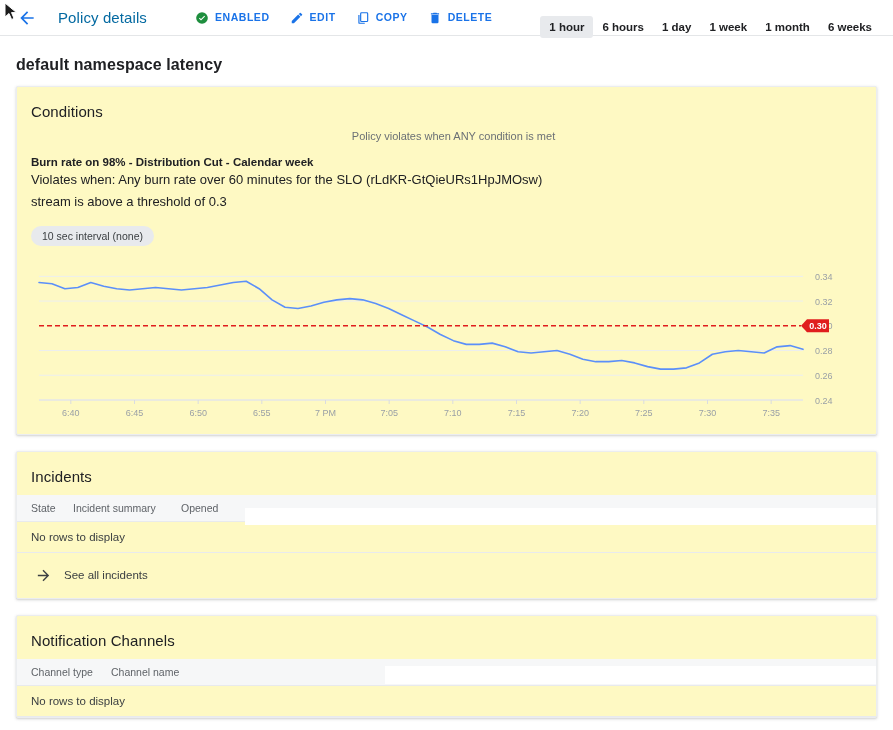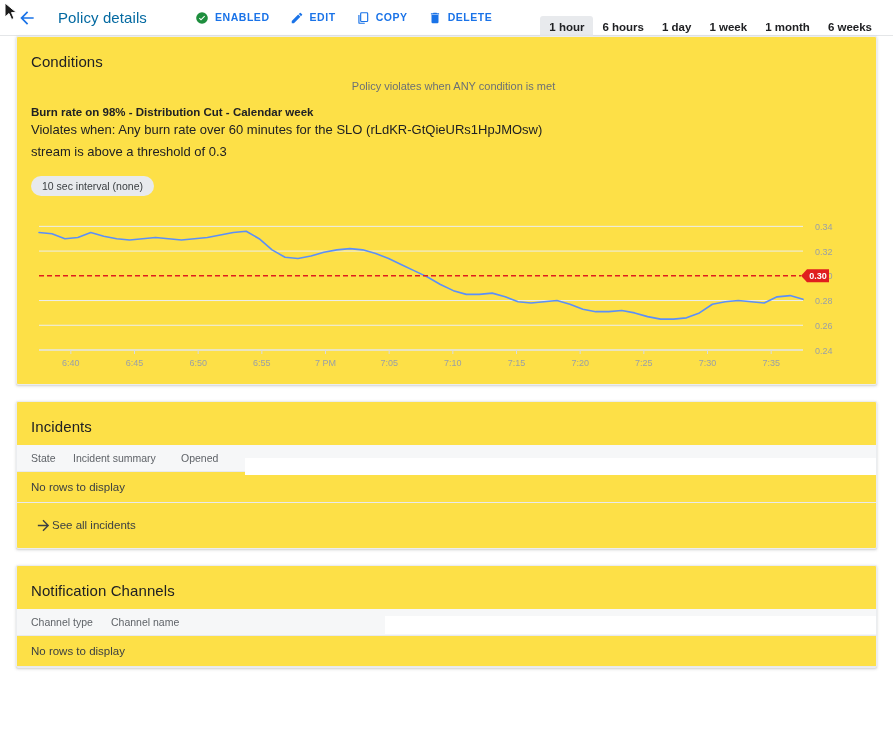--- a/index.html
+++ b/index.html
@@ -82,21 +82,21 @@
     font-size: 16px;
     font-weight: bold;
     color: #202124;
     margin: 20px 0 12px 16px;
     letter-spacing: .1px;
   }
 
   .card {
     position: relative;
     margin: 0 16px 16px 16px;
-    background: #fde047;
+    background: #fef9c3;
     border: 1px solid #ebedf0;
     border-radius: 2px;
     box-shadow: 0 1px 2px rgba(60,64,67,.18), 0 1px 3px 1px rgba(60,64,67,.06);
   }
 
   .card-h {
     font-size: 15px;
     color: #202124;
     padding: 16px 0 0 14px;
     letter-spacing: .1px;
@@ -165,20 +165,21 @@
   .c-cname  { width: 110px; }
 
   .grayhdr-mask {
     position: absolute;
     background: #fff;
   }
 
   .seeall {
     display: flex;
     align-items: center;
+    gap: 12px;
     padding: 14px 0 14px 18px;
     cursor: pointer;
   }
   .seeall .lbl {
     font-size: 11.5px;
     color: #3c4043;
   }
 
   .cursor { position: absolute; left: 4px; top: 2px; pointer-events: none; }
 </style>
@@ -234,20 +235,21 @@
     <div class="trange">6 hours</div>
     <div class="trange">1 day</div>
     <div class="trange">1 week</div>
     <div class="trange">1 month</div>
     <div class="trange">6 weeks</div>
   </div>
 </div>
 
 <div class="content">
 
+  <div class="h1">default namespace latency</div>
 
   <div class="card">
     <div class="card-h">Conditions</div>
     <div class="card-sub">Policy violates when ANY condition is met</div>
 
     <div class="cond-title">Burn rate on 98% - Distribution Cut - Calendar week</div>
     <div class="cond-line">Violates when: Any burn rate over 60 minutes for the SLO (rLdKR-GtQieURs1HpJMOsw)</div>
     <div class="cond-line">stream is above a threshold of 0.3</div>
 
     <div class="chip-row">

